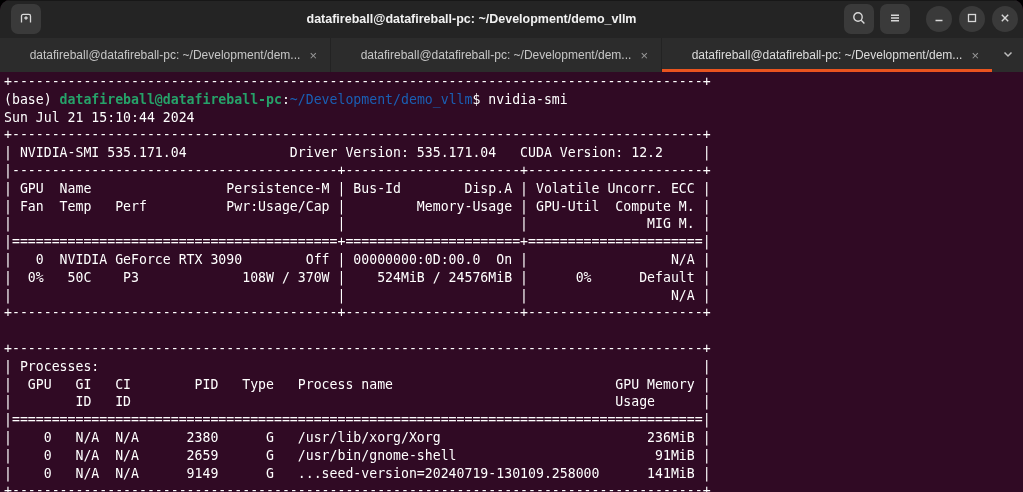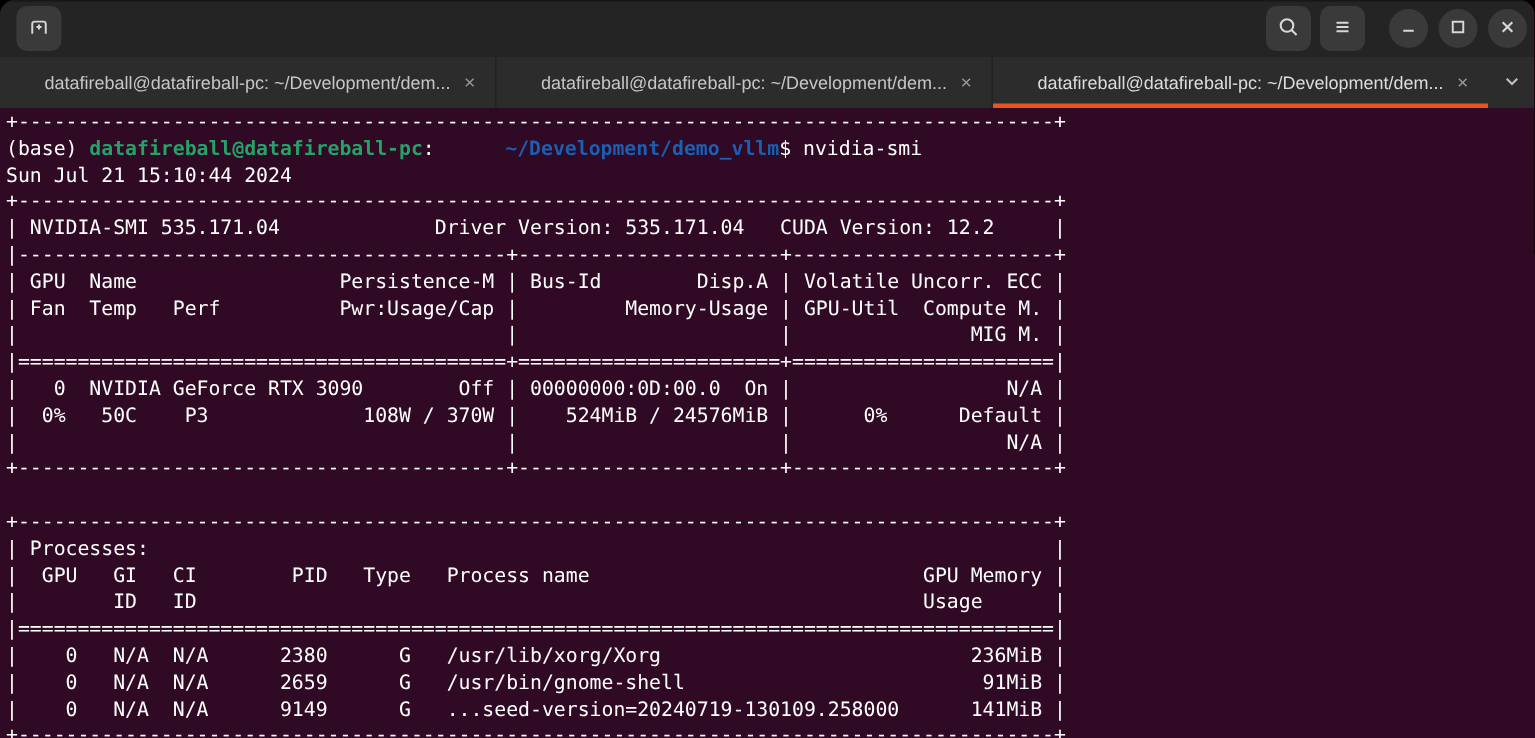--- a/index.html
+++ b/index.html
@@ -34,37 +34,38 @@
   .chevwrap{flex:1;display:flex;align-items:center;justify-content:center;}
   .chevbtn{background:none;border:none;padding:2px;cursor:pointer;}
 
   
   .terminal{flex:1;margin:0;padding:1px 0 0 4px;background:var(--terminal-bg,#300a24);
             font-family:"DejaVu Sans Mono",monospace;font-size:13.2px;line-height:17.8px;
             color:var(--terminal-fg,#fff);white-space:pre;overflow:hidden;}
   .tl{min-height:17.8px;}
   .fg-d{color:var(--terminal-fg,#fff);}
   .fg-g{color:var(--prompt-green,#26a269);font-weight:bold;text-align:right;}
-  .fg-b{color:var(--prompt-blue,#1a5fb4);font-weight:bold;margin-left:47px;}
+  .fg-b{color:var(--prompt-blue,#1a5fb4);font-weight:normal;}
 </style>
 </head>
 <body>
 
 <div class="window">
 
   <div class="headerbar">
     <button class="sqbtn newtab">
       <span>
         <svg width="16" height="16" viewBox="0 0 16 16" fill="none" stroke="#d8d8d8" stroke-width="1.3">
           <path d="M3.5 12.5 V6 a1.6 1.6 0 0 1 1.6-1.6 h5.8 a1.6 1.6 0 0 1 1.6 1.6 V12.5"></path>
           <path d="M8 6.3v3.4 M6.3 8h3.4"></path>
         </svg>
       </span>
     </button>
 
+    <div class="title">datafireball@datafireball-pc: ~/Development/demo_vllm</div>
 
     <div class="hright">
       <button class="sqbtn">
         <span>
           <svg width="16" height="16" viewBox="0 0 16 16" fill="none" stroke="#d8d8d8" stroke-width="1.4">
             <circle cx="7" cy="7" r="4.2"></circle>
               <path d="M10.2 10.2 L13.4 13.4"></path>
           </svg>
         </span>
       </button>

